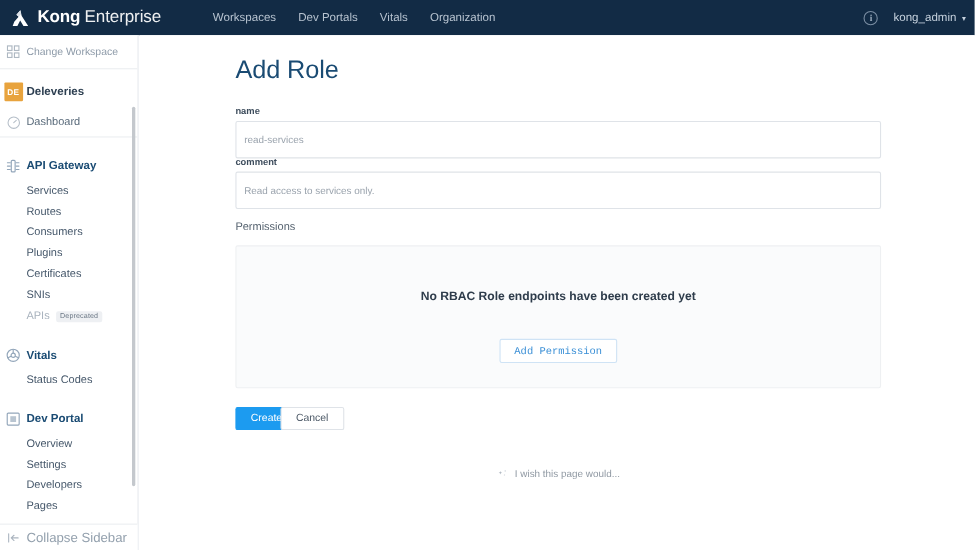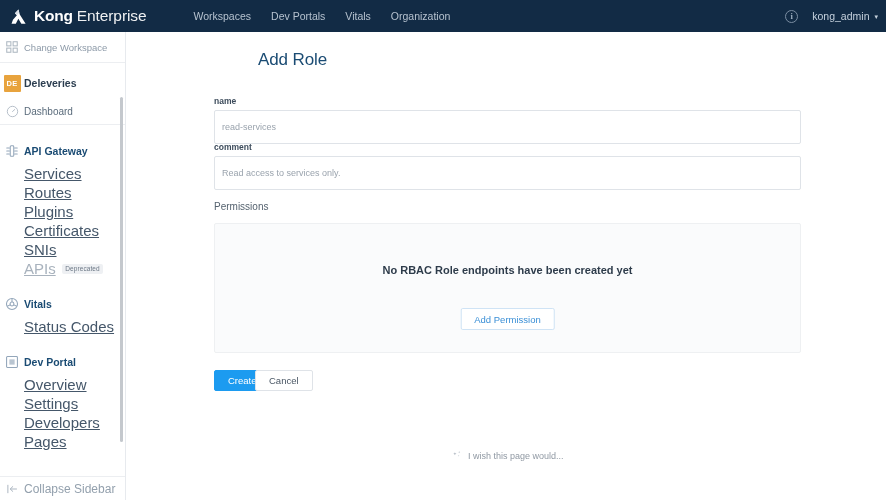--- a/index.html
+++ b/index.html
@@ -90,21 +90,21 @@
   }
   .deliv-row .sb-label { font-size: 10.5px; font-weight: bold; color:#2c3e50; }
 
   .dash-row { height: 26px; }
   .dash-row .sb-label { font-size:10px; color:#5a6b7b; }
 
   .group-head { height: 27px; margin-top: 12px; }
   .group-head .sb-label { font-size: 10.5px; font-weight: bold; color: #1a4b73; }
 
   .sub-row { height: 19px; padding-left: 24px; }
-  .sub-row .sb-label { font-size: 15px; color: #45576a; text-decoration: underline; }
+  .sub-row .sb-label { font-size: 10px; color: #45576a; }
   .sub-row.muted .sb-label { color: #a8b2bd; }
 
   .pill {
     font-size: 6.5px; color: #6b7785; background: #eef0f3;
     border-radius: 2px; padding: 1.5px 3.5px; margin-left: 6px;
     white-space: nowrap; letter-spacing: .1px;
   }
 
   .sb-divider { height:1px; background:#eceef1; margin-left:0; }
 
@@ -121,23 +121,22 @@
   }
 
   
   #main {
     position:absolute; top:32px; left:127px;
     width:759px; height:468px; background:#ffffff;
     overflow:hidden;
   }
   #page-title {
     position:absolute; left:87px; top:18px;
-    font-size: 17px; color: #1a4b73; font-weight: 400;
+    font-size: 23px; color: #1a4b73; font-weight: 400;
     letter-spacing: -0.1px;
-    margin-left: 44px;
   }
   .field-label {
     font-size: 8.5px; color: #3d4c5c; font-weight: bold;
   }
   .text-input {
     width: 587px; height: 19px;
     border: 1px solid #dfe3e8; border-radius: 2px;
     background: #ffffff;
     font-size: 9px; color: #9aa3ad;
     padding: 16px 7px; outline: none;
@@ -167,43 +166,43 @@
   #perm-sub {
     position:absolute; top:61px; width:100%; text-align:center;
     font-size: 9.5px; color:#6a7786;
   }
   #add-perm-btn {
     position:absolute; top:84px; left:50%; transform:translateX(-50%);
     height: 22px; padding: 0 13px;
     background:#ffffff; border:1px solid #cfe3f5; border-radius:2px;
     color:#3a8fd6; font-size:9.5px; cursor:pointer;
     display:flex; align-items:center;
-    font-family:Liberation Sans, sans-serif;
+    font-family:Liberation Mono, monospace;
   }
 
   #btn-create {
     position:absolute; left:87px; top:338px;
     height: 21px; padding: 0 13px;
     background:#1c9bf0; border:1px solid #1c9bf0; border-radius:2px;
     color:#ffffff; font-size:9.5px; cursor:pointer;
     display:flex; align-items:center;
     font-family:"Liberation Sans", sans-serif;
   }
   #btn-cancel {
     position:absolute; left:128px; top:338px;
     height: 21px; padding: 0 13px;
     background:#ffffff; border:1px solid #dfe3e8; border-radius:2px;
     color:#4a5765; font-size:9.5px; cursor:pointer;
     display:flex; align-items:center;
     font-family:"Liberation Sans", sans-serif;
   }
 
   #feedback {
-    position:absolute; left:325px; top:418px;
-    display:flex; align-items:center; cursor:pointer;
+    position:absolute; left:325px; top:394px;
+    display:flex; align-items:flex-start; cursor:pointer;
   }
   #feedback .fb-text { font-size:9px; color:#9099a3; margin-left:5px; }
 </style>
 </head>
 <body>
 
 <div id="topnav">
   <div class="brand">
     <svg class="brand-logo" viewBox="0 0 24 24">
       <path d="M12 3 L7.5 8 L10 10.4 L5 16 L3.2 21 L8.6 21 L11.8 14.8 L15.6 21 L21 21 L13.6 9.6 Z" fill="#ffffff"></path>
@@ -273,20 +272,23 @@
     </span>
     <span class="sb-label">API Gateway</span>
   </div>
   <div class="sb-row sub-row">
     <span class="sb-label">Services</span>
   </div>
   <div class="sb-row sub-row">
     <span class="sb-label">Routes</span>
   </div>
   <div class="sb-row sub-row">
+    <span class="sb-label">Consumers</span>
+  </div>
+  <div class="sb-row sub-row">
     <span class="sb-label">Plugins</span>
   </div>
   <div class="sb-row sub-row">
     <span class="sb-label">Certificates</span>
   </div>
   <div class="sb-row sub-row">
     <span class="sb-label">SNIs</span>
   </div>
   <div class="sb-row sub-row muted">
     <span class="sb-label">APIs</span>

